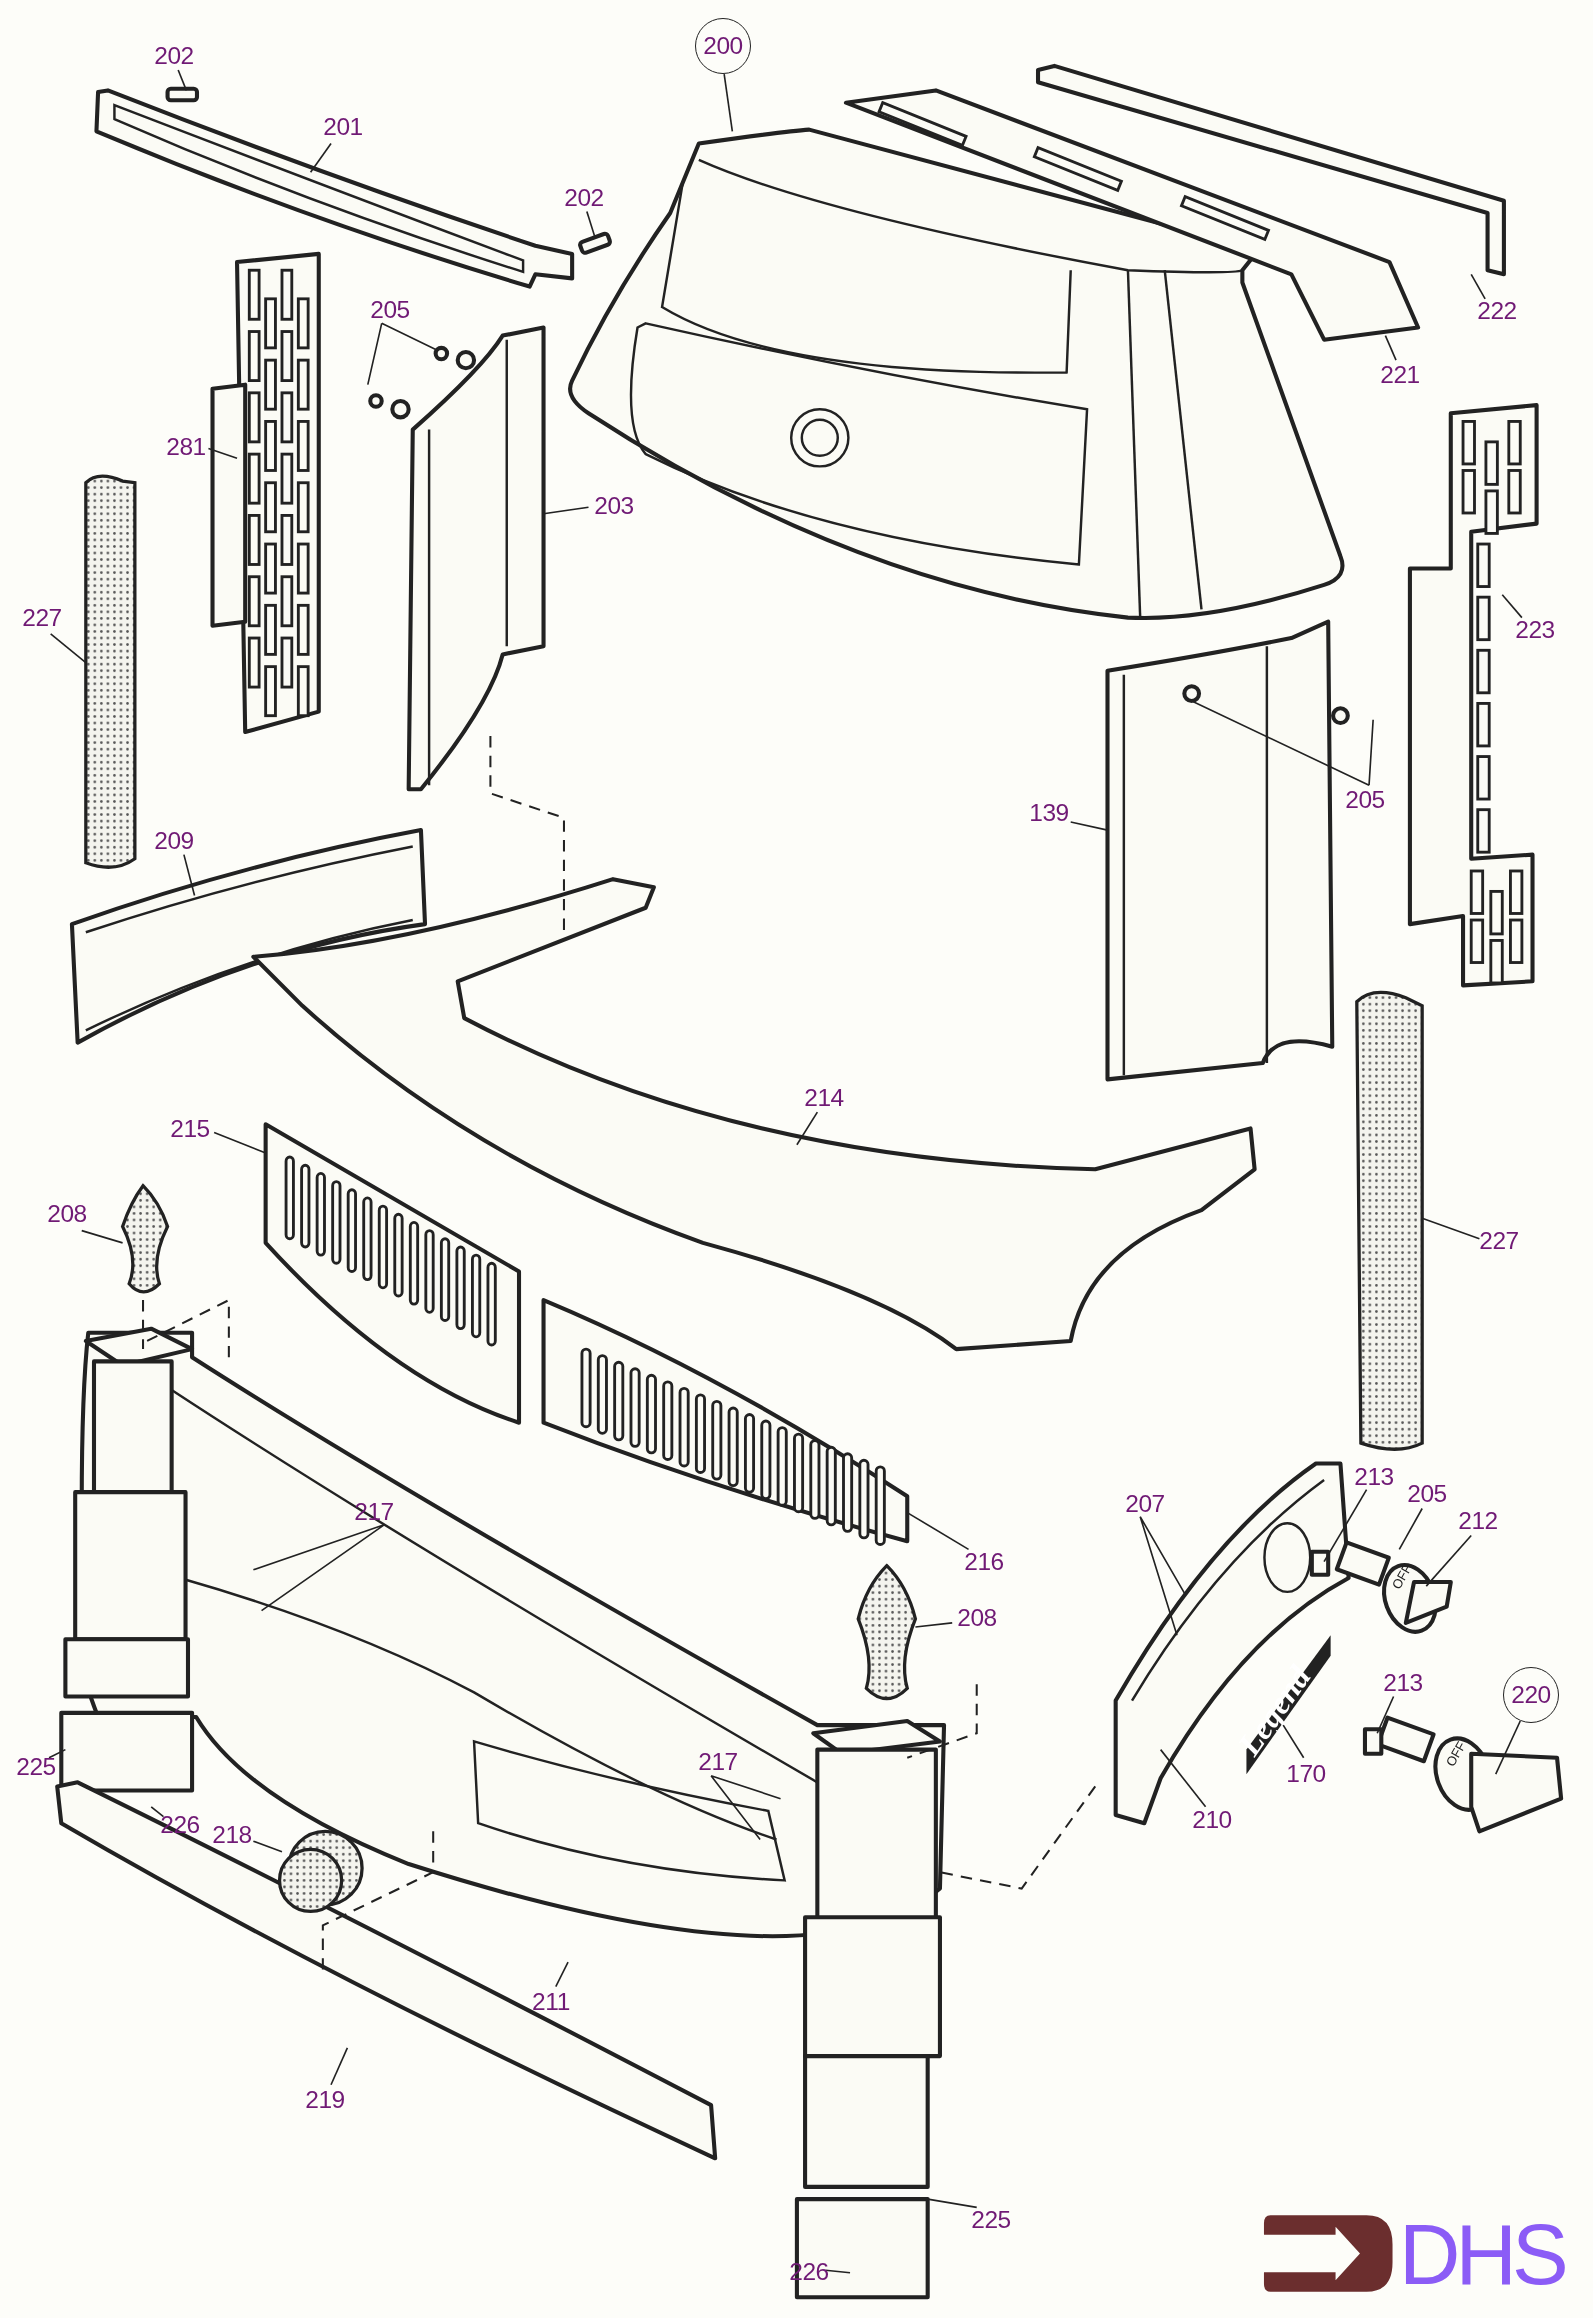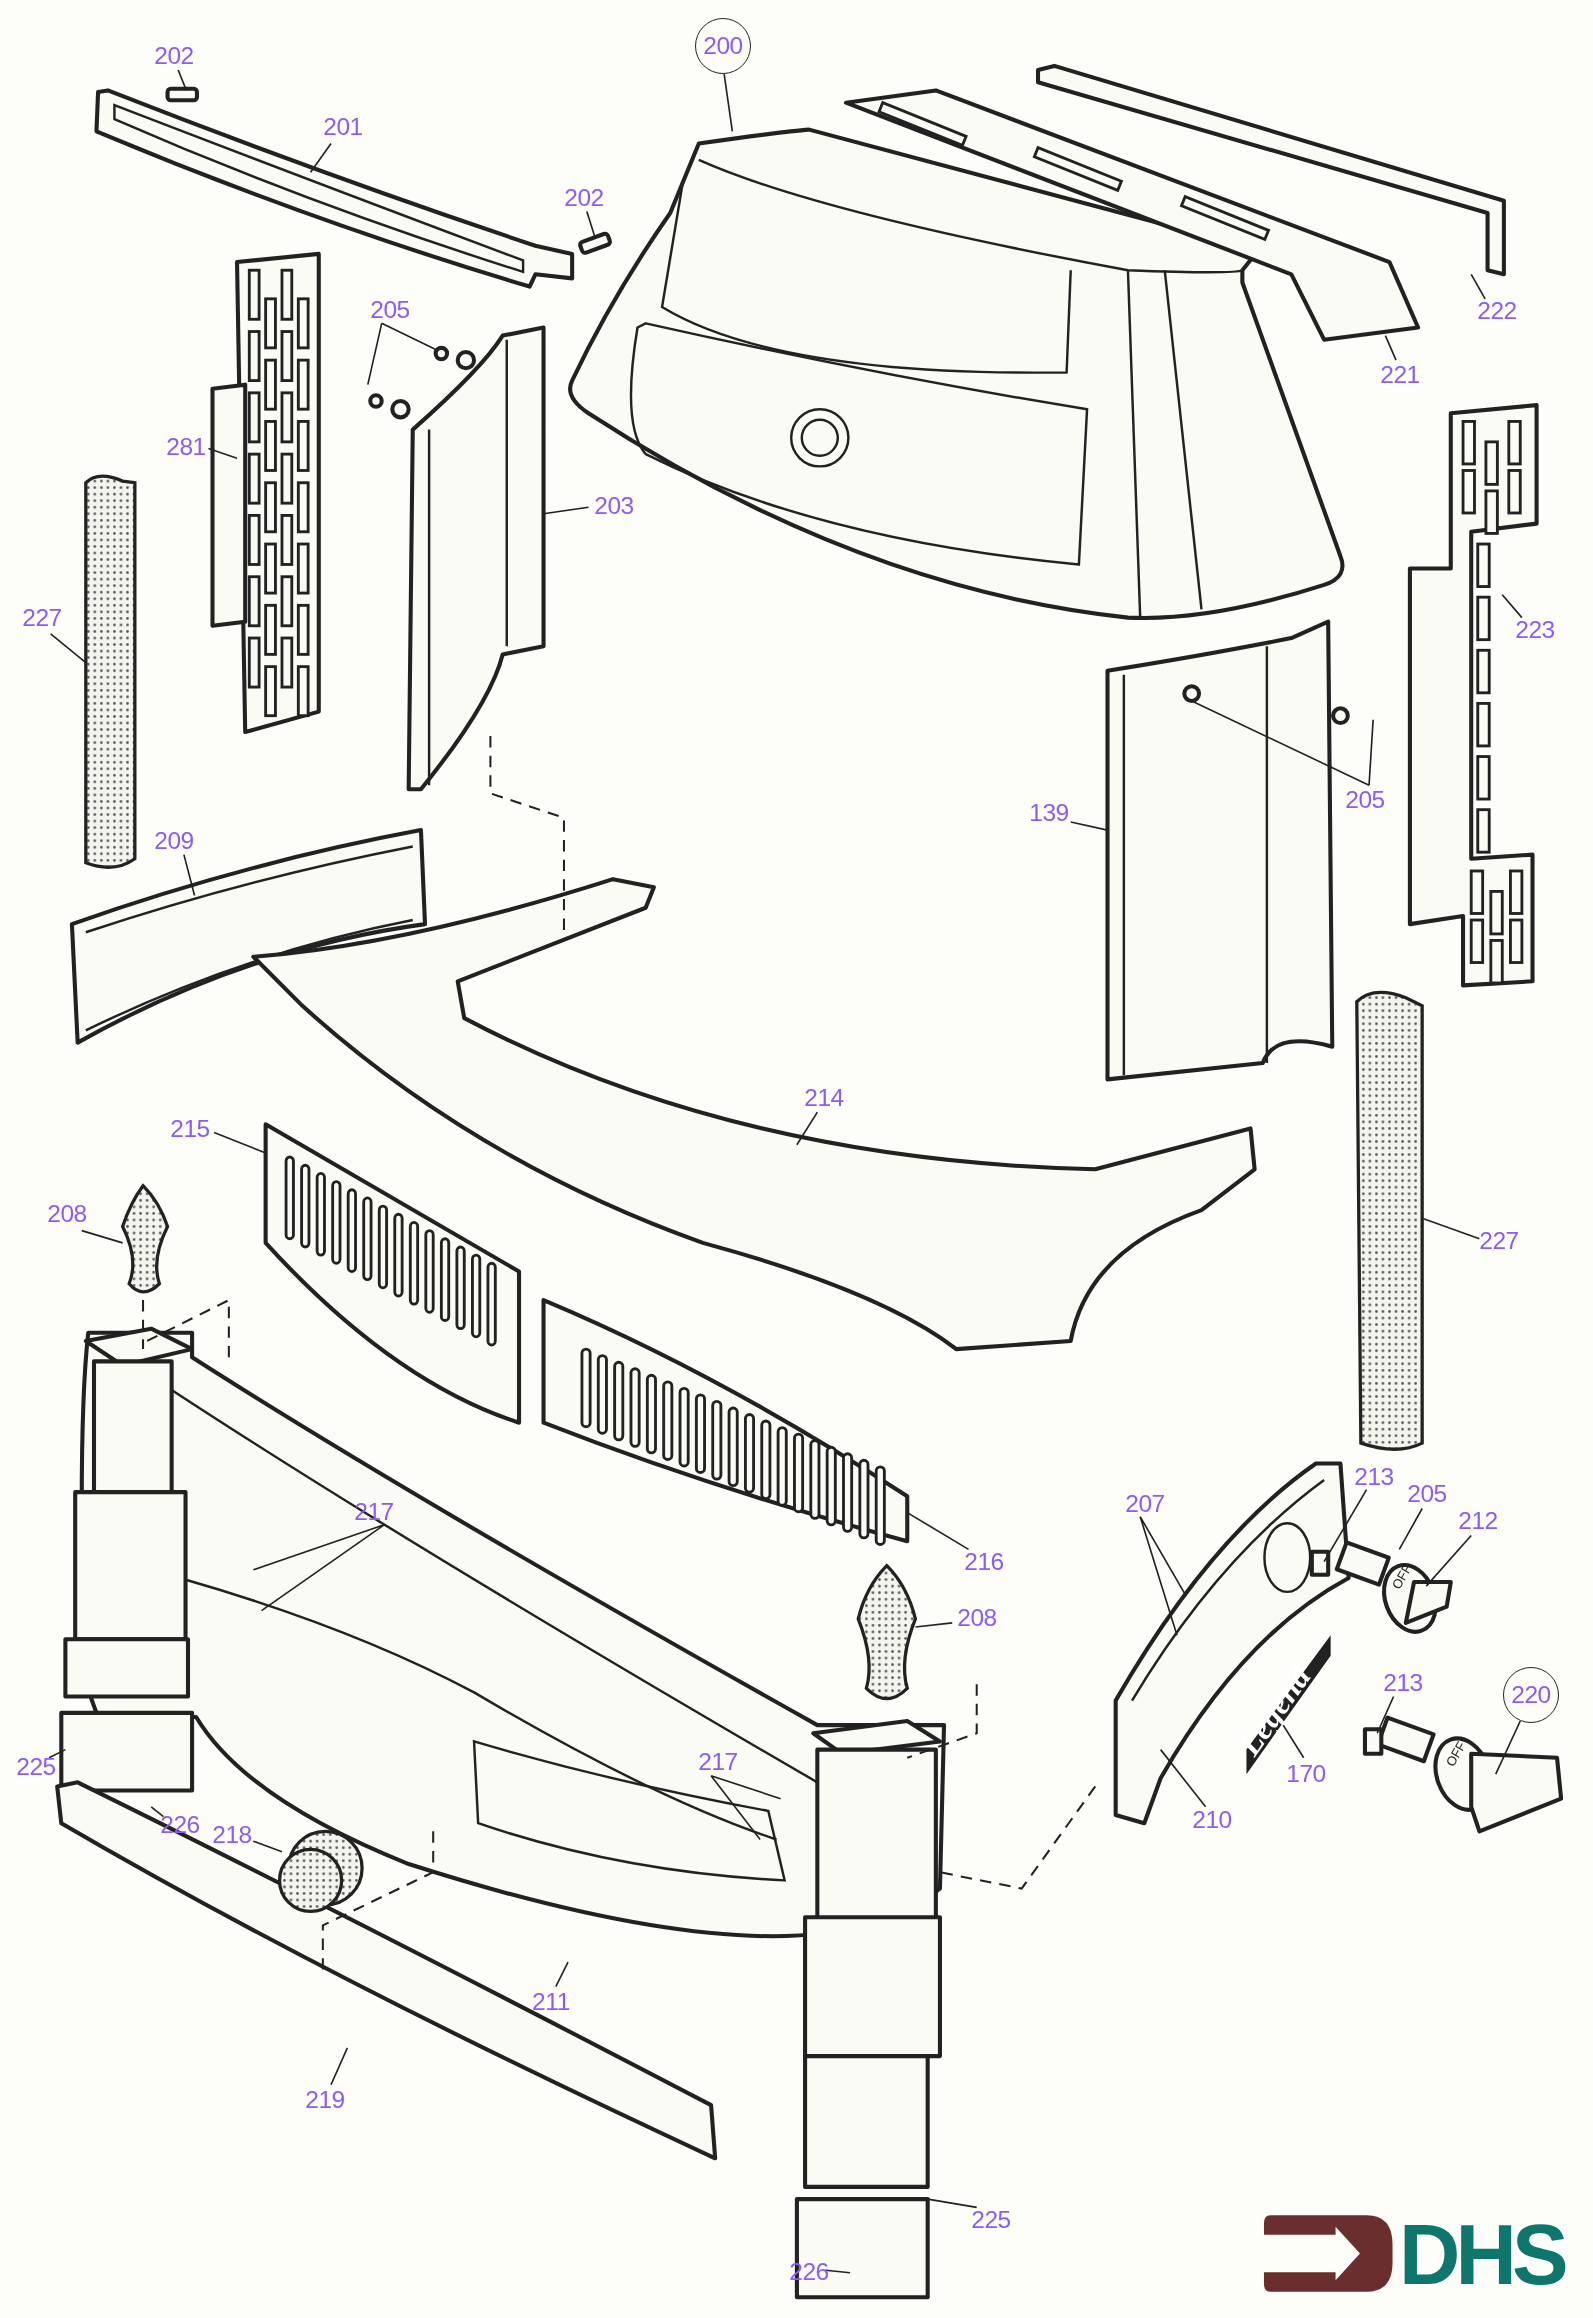--- a/index.html
+++ b/index.html
@@ -4,26 +4,26 @@
 <style>
   html, body { margin:0; padding:0; background:#fdfdf9; }
   body { width:1593px; height:2319px; position:relative; overflow:hidden; font-family:"Liberation Sans", sans-serif; }
   #diagram { position:absolute; left:0; top:0; width:1593px; height:2319px; }
   .part { fill:#fbfbf5; stroke:#222; stroke-width:5; stroke-linejoin:round; }
   .thin { fill:none; stroke:#222; stroke-width:3; }
   .lead { fill:none; stroke:#222; stroke-width:2; }
   .dash { fill:none; stroke:#222; stroke-width:2.5; stroke-dasharray:14 10; }
   .slot { fill:#fbfbf5; stroke:#222; stroke-width:3.5; }
   .dots { fill:url(#dotpat); stroke:#222; stroke-width:4; }
-  .lbl { position:absolute; font-size:24.5px; color:#8b5cf6; transform:translate(-50%,-50%); white-space:nowrap; letter-spacing:-0.4px; }
+  .lbl { position:absolute; font-size:24.5px; color:#701a75; transform:translate(-50%,-50%); white-space:nowrap; letter-spacing:-0.4px; }
   .lbl.circled { width:54px; height:54px; border:1.6px solid #222; border-radius:50%; display:flex; align-items:center; justify-content:center; background:#fdfdf9; }
   .badge-text { font-family:"Liberation Serif", serif; font-style:italic; font-weight:bold; font-size:40px; fill:#fff; }
   .off-text { font-size:16px; fill:#222; font-family:"Liberation Sans", sans-serif; }
   #logo { position:absolute; left:1262px; top:2212px; width:303px; height:83px; }
-  #logo-text { position:absolute; left:137px; top:-6.5px; font-size:85px; font-weight:bold; letter-spacing:-4.9px; color:#0f766e; font-family:"Liberation Sans", sans-serif; }
+  #logo-text { position:absolute; left:137px; top:-6.5px; font-size:85px; font-weight:normal; letter-spacing:-4.9px; color:#8b5cf6; font-family:"Liberation Sans", sans-serif; }
 </style>
 </head>
 <body>
 
 <svg id="diagram" viewBox="0 0 1949 2836" xmlns="http://www.w3.org/2000/svg">
   <defs>
     <pattern id="dotpat" width="8" height="8" patternUnits="userSpaceOnUse">
       <rect width="8" height="8" fill="#f4f4ee"></rect>
       <circle cx="4" cy="4" r="1.6" fill="#555"></circle>
     </pattern>

